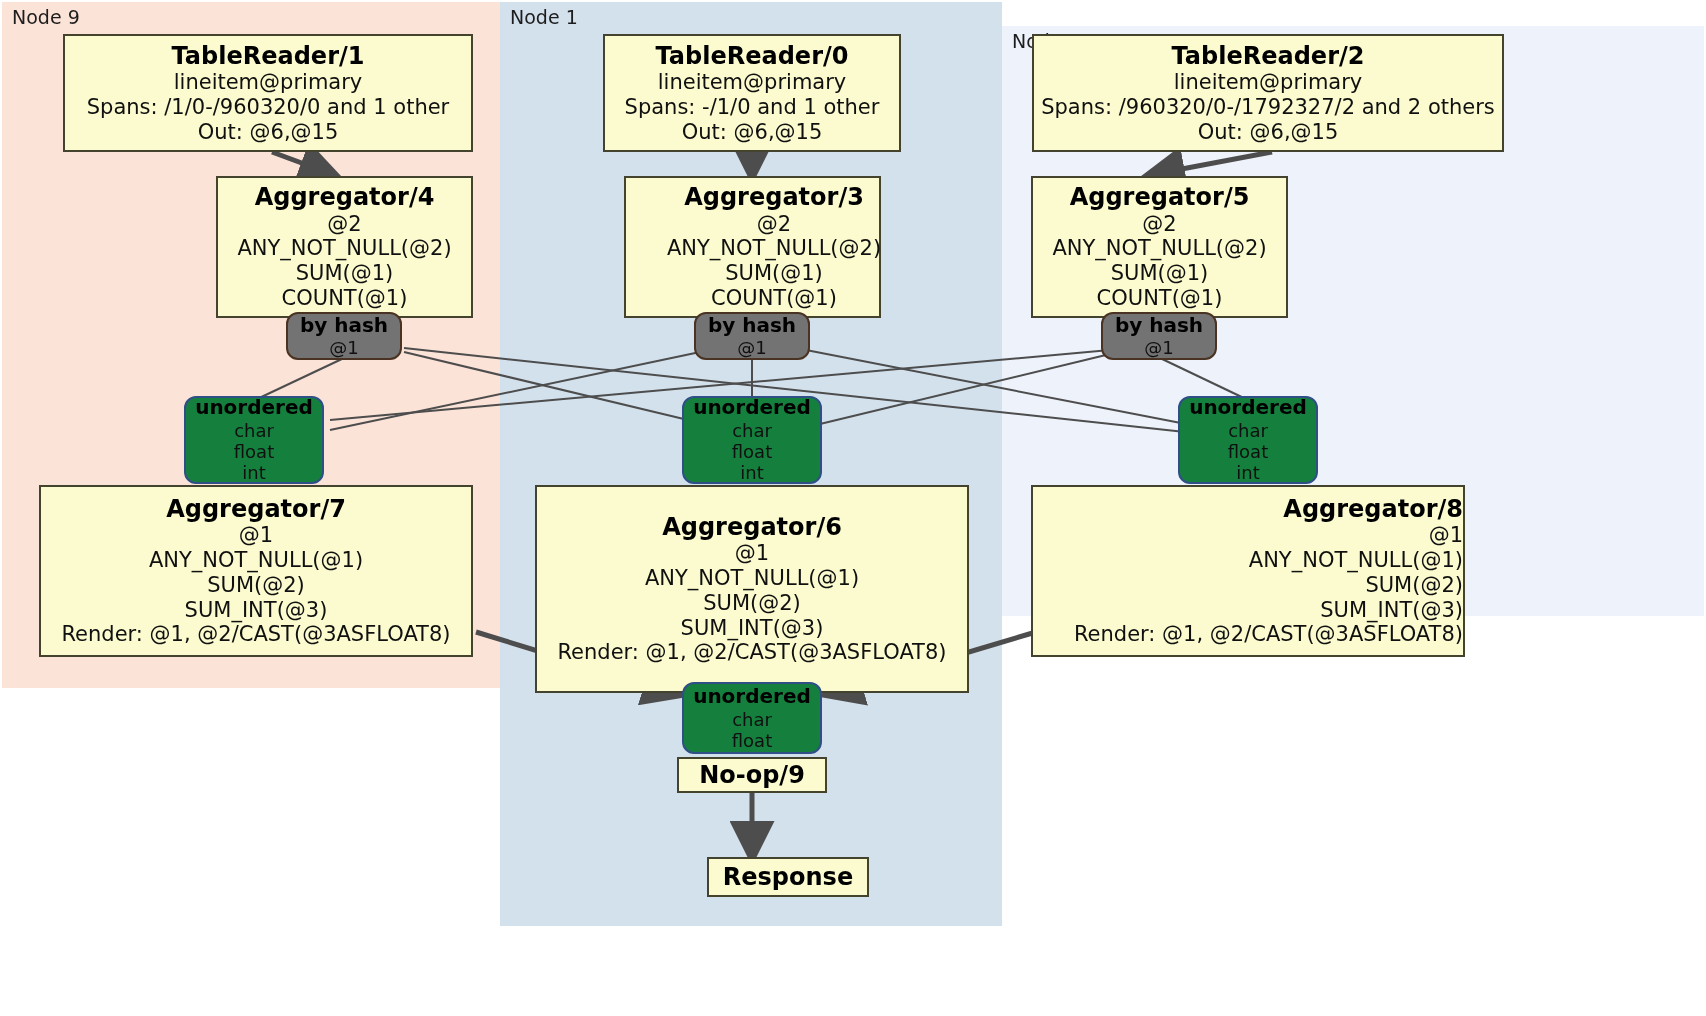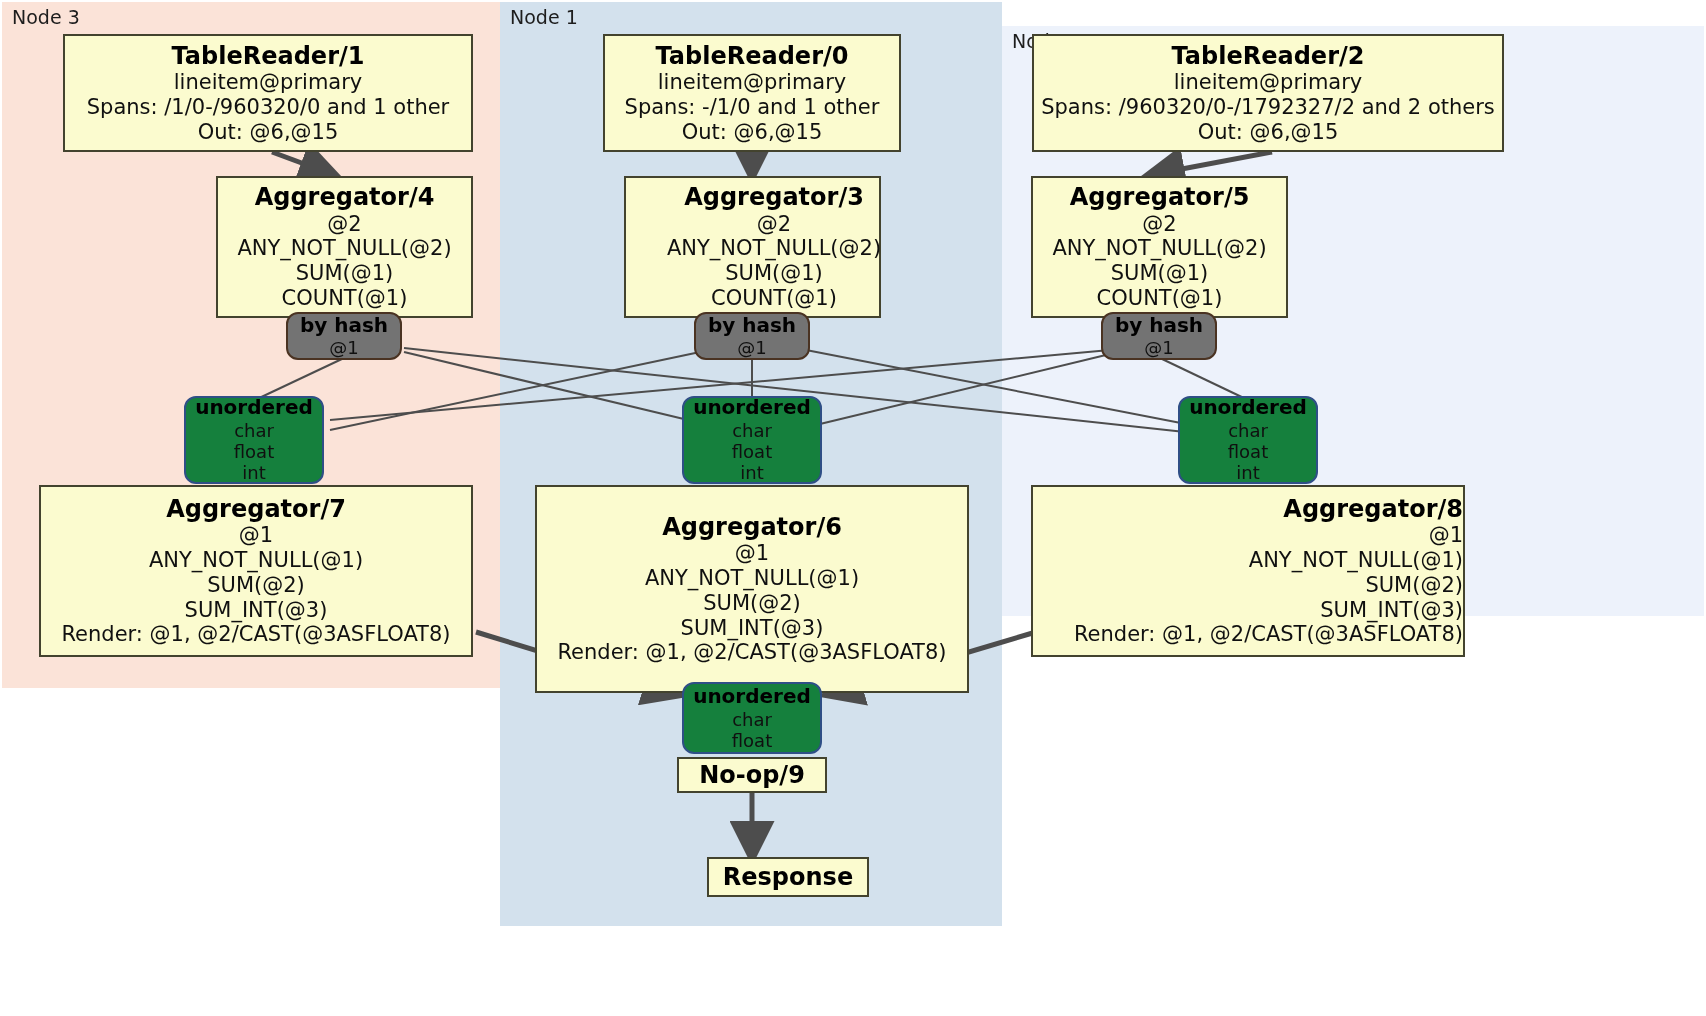--- a/index.html
+++ b/index.html
@@ -20,21 +20,21 @@
   .title-sm{font-weight:bold;font-size:20px;color:#000;}
   .sub{font-size:21px;color:#101010;}
   .sub-sm{font-size:18px;color:#101010;}
 </style>
 </head>
 <body>
 
 <div id="stage">
 
   <div class="panel" style="left:2px;top:2px;width:498px;height:686px;background:#fbe3d8;">
-    <div class="panel-label">Node 3</div>
+    <div class="panel-label">Node 9</div>
   </div>
   <div class="panel" style="left:500px;top:2px;width:502px;height:924px;background:#d3e1ed;">
     <div class="panel-label">Node 1</div>
   </div>
   <div class="panel" style="left:1002px;top:2px;width:702px;height:590px;background:#edf2fb;margin-top:24px;">
     <div class="panel-label">Node 2</div>
   </div>
 
   <svg id="wires" viewBox="0 0 1706 1016">
     <defs>

